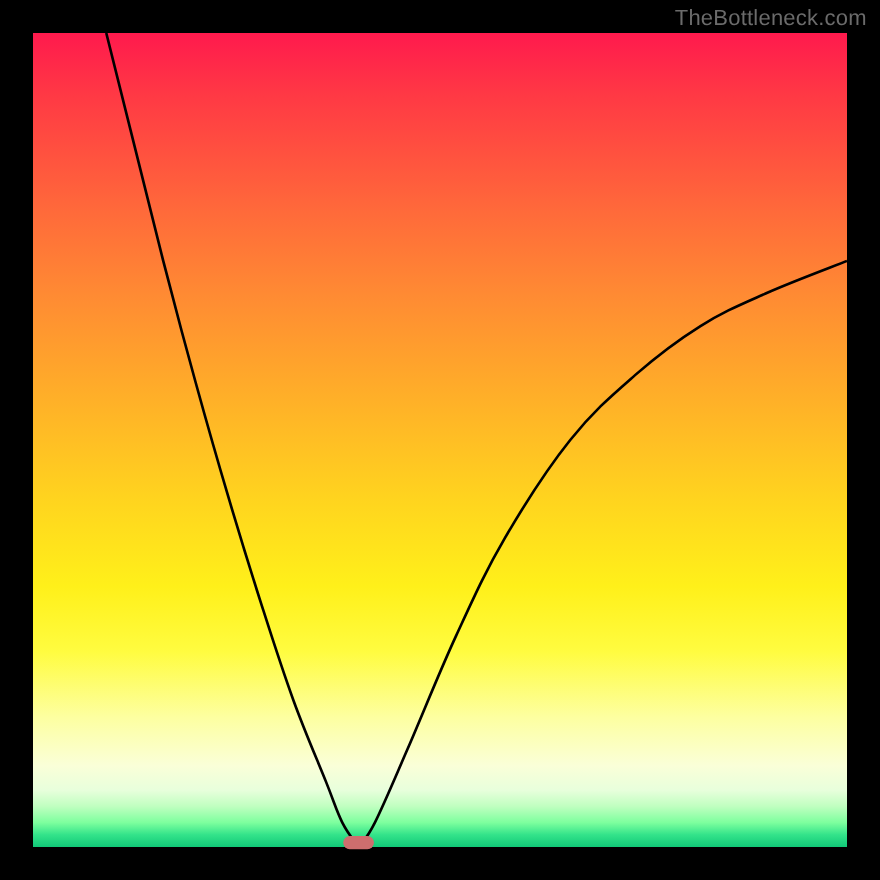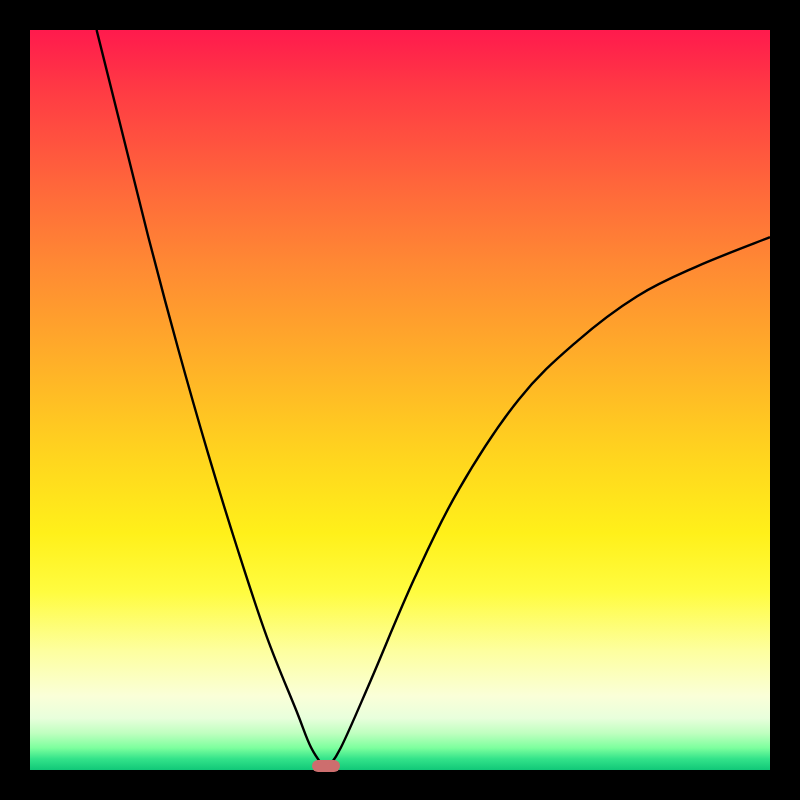--- a/index.html
+++ b/index.html
@@ -61,20 +61,21 @@
     width: 28px;
     height: 12px;
     border-radius: 6px;
     background: #cd6e6e;
   }
 </style>
 </head>
 <body>
 
 <div class="frame">
+  <div class="watermark">TheBottleneck.com</div>
   <div class="plot">
     <svg class="curve" width="740" height="740" viewBox="0 0 740 740">
       <path id="left-path" stroke="#000" stroke-width="2.4" fill="none" d="M 66.60 0.00 C 70.60 15.98, 79.48 51.50, 88.80 88.80 C 98.12 126.10, 107.74 165.91, 118.40 207.20 C 129.06 248.49, 137.34 279.57, 148.00 318.20 C 158.66 356.83, 166.94 385.84, 177.60 421.80 C 188.26 457.76, 196.54 484.70, 207.20 518.00 C 217.86 551.30, 226.14 577.50, 236.80 606.80 C 247.46 636.10, 258.41 660.82, 266.40 680.80 C 274.39 700.78, 275.87 707.14, 281.20 717.80 C 286.53 728.46, 293.34 736.00, 296.00 740.00"></path>
       <path id="right-path" stroke="#000" stroke-width="2.4" fill="none" d="M 296.00 740.00 C 298.66 736.00, 302.81 733.78, 310.80 717.80 C 318.79 701.82, 327.08 681.84, 340.40 651.20 C 353.72 620.56, 368.82 582.23, 384.80 547.60 C 400.78 512.97, 410.55 490.77, 429.20 458.80 C 447.85 426.83, 467.09 396.64, 488.40 370.00 C 509.71 343.36, 526.29 329.45, 547.60 310.80 C 568.91 292.15, 585.49 279.72, 606.80 266.40 C 628.11 253.08, 642.02 247.46, 666.00 236.80 C 689.98 226.14, 726.68 212.53, 740.00 207.20"></path>
     </svg>
     <div id="marker" class="marker" style="left: 282px; top: 730px; background: rgb(205, 110, 110);"></div>
   </div>
 </div>
 
 </body></html>

